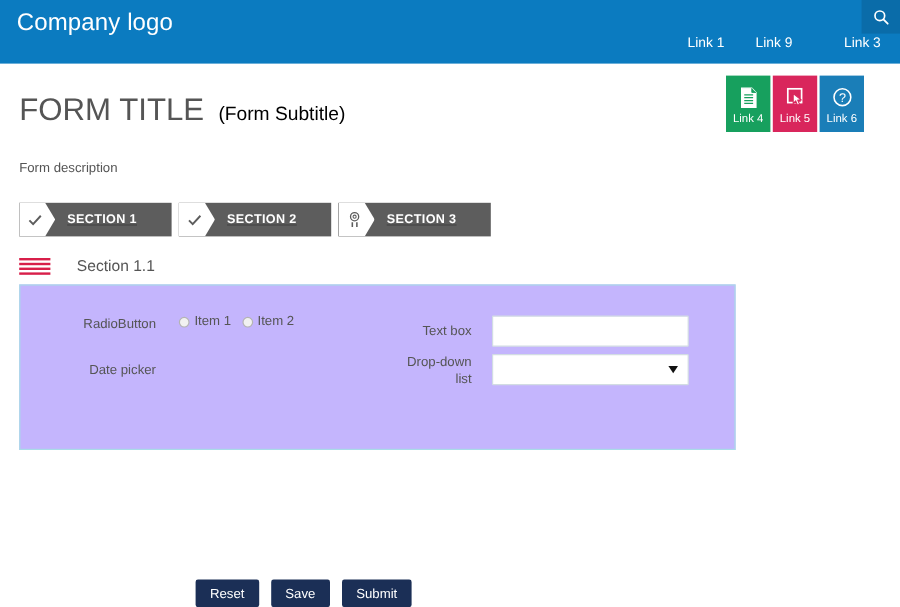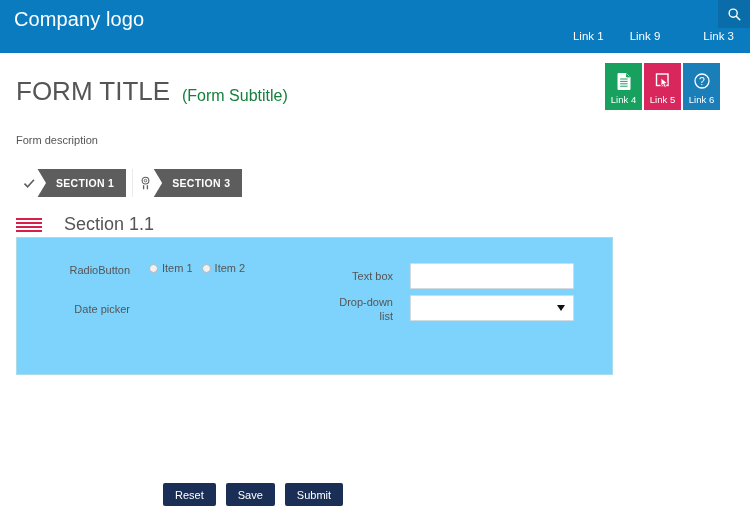--- a/index.html
+++ b/index.html
@@ -64,21 +64,21 @@
     left: 16px; top: 76px;
     font-size: 26px;
     color: #555555;
     font-weight: normal;
     white-space: nowrap;
   }
   .form-subtitle {
     position: absolute;
     left: 182px; top: 87px;
     font-size: 16px;
-    color: #15803d;
+    color: #000000;
     white-space: nowrap;
   }
   .form-description {
     position: absolute;
     left: 16px; top: 134px;
     font-size: 11px;
     color: #555555;
     white-space: nowrap;
   }
 
@@ -118,21 +118,22 @@
     display: flex;
     gap: 6px;
   }
   .section-tab {
     height: 28px;
     background: #5d5d5d;
     display: flex;
     align-items: center;
     cursor: pointer;
     position: relative;
-    padding-right: 12px;
+    padding-right: 29px;
+    text-decoration: underline;
   }
   .sec-chevron {
     width: 30px; height: 28px;
     background: #ffffff;
     position: relative;
     display: flex;
     align-items: center;
     justify-content: center;
     clip-path: polygon(0 0, 72% 0, 100% 50%, 72% 100%, 0 100%);
     flex: 0 0 auto;
@@ -161,33 +162,33 @@
     gap: 2px;
     cursor: pointer;
   }
   .hamburger span {
     display: block;
     height: 2px;
     width: 26px;
     background: #d81f4a;
   }
   .subsection-title {
-    font-size: 18px;
+    font-size: 13px;
     color: #555555;
     margin-left: 22px;
     white-space: nowrap;
   }
 
   
   .panel {
     position: absolute;
     left: 16px; top: 237px;
     width: 597px; height: 138px;
     border: 1px solid #a9dbe8;
-    background: #7dd3fc;
+    background: #c4b5fd;
   }
   .field-row {
     position: absolute;
     display: flex;
     align-items: flex-start;
   }
   .field-label {
     font-size: 11px;
     color: #555555;
     text-align: right;
@@ -339,20 +340,30 @@
     <div class="sec-chevron">
       <span>
         <svg width="13" height="11" viewBox="0 0 13 11">
           <polyline points="1.5,5.6 4.6,8.8 11,1.8" fill="none" stroke="#5d5d5d" stroke-width="1.6"></polyline>
         </svg>
       </span>
     </div>
     <span class="section-label">SECTION 1</span>
   </div>
 
+  <div class="section-tab">
+    <div class="sec-chevron">
+      <span>
+        <svg width="13" height="11" viewBox="0 0 13 11">
+          <polyline points="1.5,5.6 4.6,8.8 11,1.8" fill="none" stroke="#5d5d5d" stroke-width="1.6"></polyline>
+        </svg>
+      </span>
+    </div>
+    <span class="section-label">SECTION 2</span>
+  </div>
 
   <div class="section-tab">
     <div class="sec-chevron">
       <span>
         <svg width="13" height="15" viewBox="0 0 13 15">
           <circle cx="6.5" cy="4.6" r="3.4" fill="none" stroke="#5d5d5d" stroke-width="1.1"></circle>
           <circle cx="6.5" cy="4.6" r="1.3" fill="none" stroke="#5d5d5d" stroke-width="0.9"></circle>
           <line x1="4.6" y1="9.2" x2="4.6" y2="13.2" stroke="#5d5d5d" stroke-width="1.3"></line>
           <line x1="8.4" y1="9.2" x2="8.4" y2="13.2" stroke="#5d5d5d" stroke-width="1.3"></line>
         </svg>

